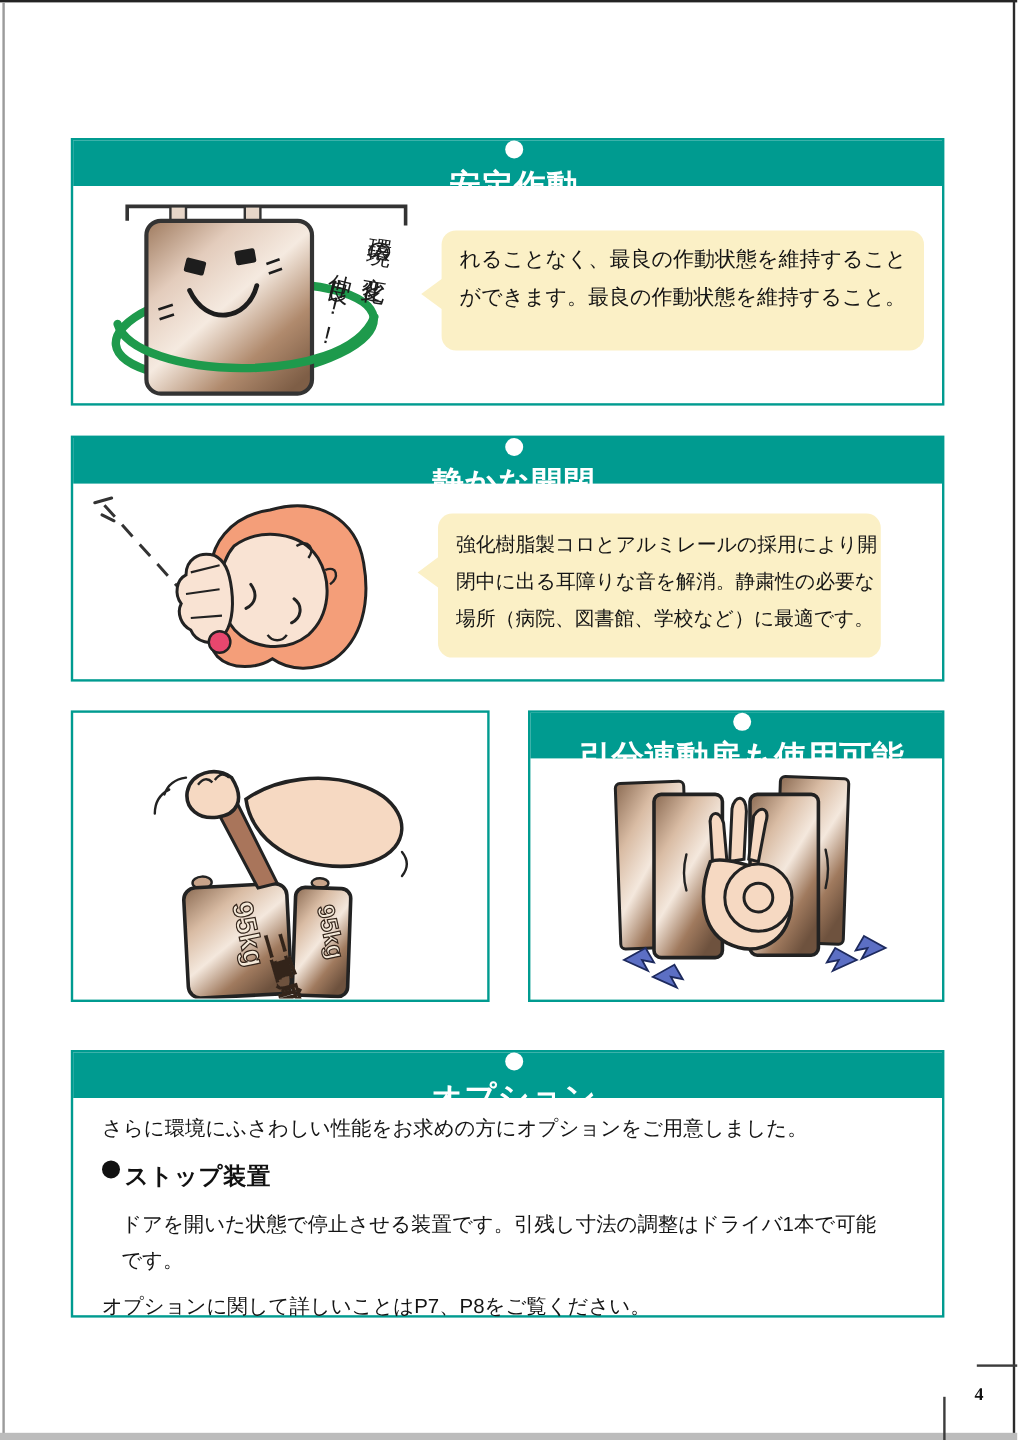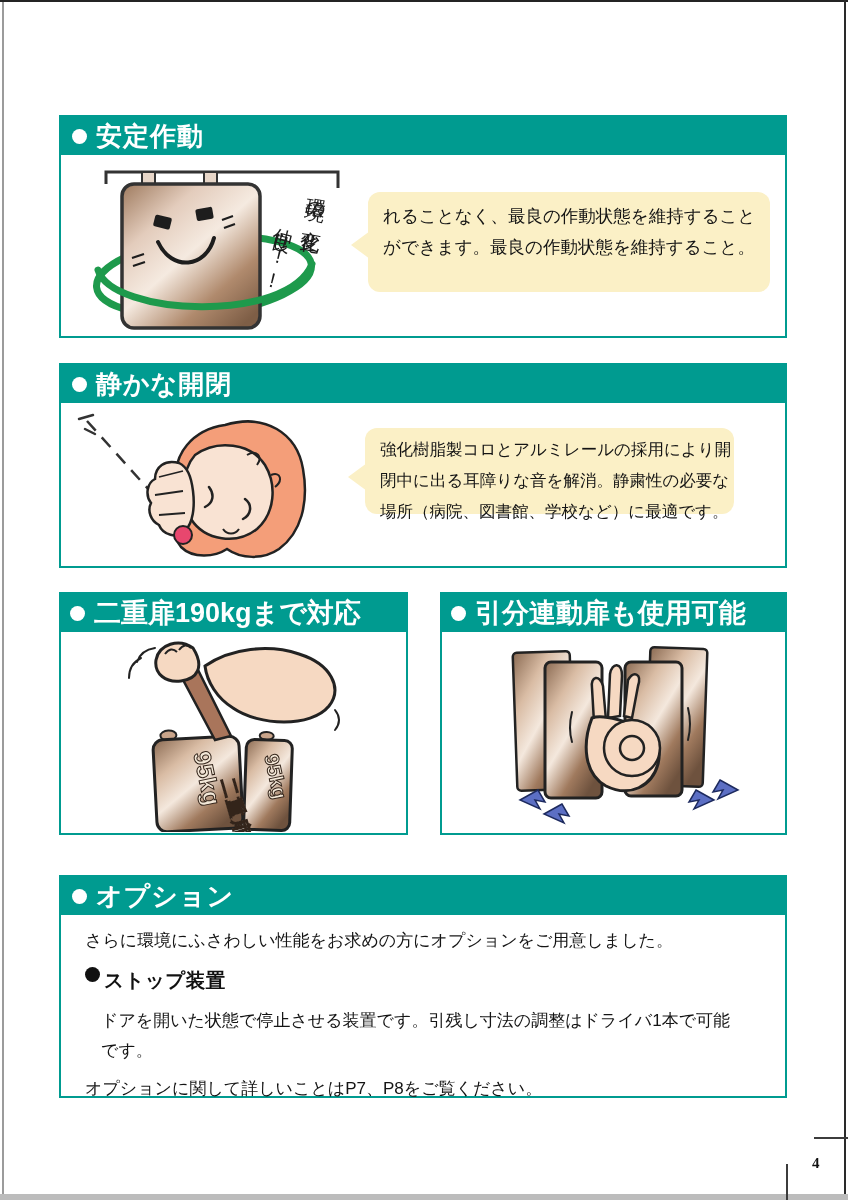--- a/index.html
+++ b/index.html
@@ -16,21 +16,21 @@
 
   
   .feature {
     position:absolute; left:59px; width:728px;
     border:2px solid #009B90; background:#ffffff;
   }
   .feature.half-left  { left:59px;  width:349px; }
   .feature.half-right { left:440px; width:347px; }
   .feature-header {
     height:38px; background:#009B90; display:flex; align-items:center;
-    padding-left:11px; gap:9px;
+    padding-left:11px; gap:9px;flex-direction:column;
   }
   .header-bullet { width:15px; height:15px; border-radius:50%; background:#ffffff; flex:0 0 auto; }
   .feature-title {
     color:#ffffff; font-weight:bold; font-size:26px; letter-spacing:1px;
     white-space:nowrap; line-height:1;
   }
   .feature.half-left .feature-title, .feature.half-right .feature-title { font-size:27px; letter-spacing:0; }
 
   
   .bubble {
@@ -39,21 +39,21 @@
   }
   .bubble-tail {
     position:absolute; left:-17px; width:0; height:0;
     border-top:14px solid transparent; border-bottom:14px solid transparent;
     border-right:19px solid #FBF0C6;
   }
   .bubble-line { color:#141414; white-space:nowrap; }
   .bubble-1 { left:307px; top:75px; width:402px; height:100px; }
   .bubble-1 .bubble-line { font-size:17.5px; line-height:30.5px; }
   .bubble-1 .bubble-tail { top:39px; }
-  .bubble-2 { left:304px; top:63px; width:369px; height:86px; padding-top:6px; }
+  .bubble-2 { left:304px; top:63px; width:369px; height:120px; padding-top:11px; }
   .bubble-2 .bubble-line { font-size:16.5px; line-height:31px; }
   .bubble-2 .bubble-tail { top:35px; }
 
   .illus { position:absolute; }
 
   
   .v-caption {
     position:absolute; writing-mode:vertical-rl; text-orientation:upright;
     font-size:20px; color:#1c1c1c; letter-spacing:3px; line-height:1;
   }
@@ -159,24 +159,20 @@
 
     <div class="bubble bubble-2">
       <span class="bubble-tail"></span>
       <div class="bubble-line">強化樹脂製コロとアルミレールの採用により開</div>
       <div class="bubble-line">閉中に出る耳障りな音を解消。静粛性の必要な</div>
       <div class="bubble-line">場所（病院、図書館、学校など）に最適です。</div>
     </div>
   </div>
 
   <div class="feature half-left" style="top:592px;height:243px;">
-    <div class="feature-header" style="padding-left:9px;">
-      <span class="header-bullet"></span>
-      <span class="feature-title">二重扉190kgまで対応</span>
-    </div>
 
     <svg class="illus" style="left:58px;top:46px;" width="250" height="192" viewBox="0 0 250 192">
       <path d="M22,18 q-12,6 -12,20 M36,8 q-14,2 -18,14" stroke="#222" stroke-width="2" fill="none" stroke-linecap="round"></path>
       <g transform="rotate(-3 79 144)">
         <ellipse cx="52" cy="94" rx="8" ry="5" fill="#C9A48A" stroke="#222" stroke-width="2"></ellipse>
         <rect x="36" y="98" width="86" height="92" rx="10" fill="url(#gBronzeB)" stroke="#222" stroke-width="3"></rect>
       </g>
       <g transform="rotate(2 150 145)">
         <ellipse cx="146" cy="96" rx="7" ry="4" fill="#C9A48A" stroke="#222" stroke-width="2"></ellipse>
         <rect x="126" y="100" width="46" height="90" rx="8" fill="url(#gBronzeB)" stroke="#222" stroke-width="3"></rect>

